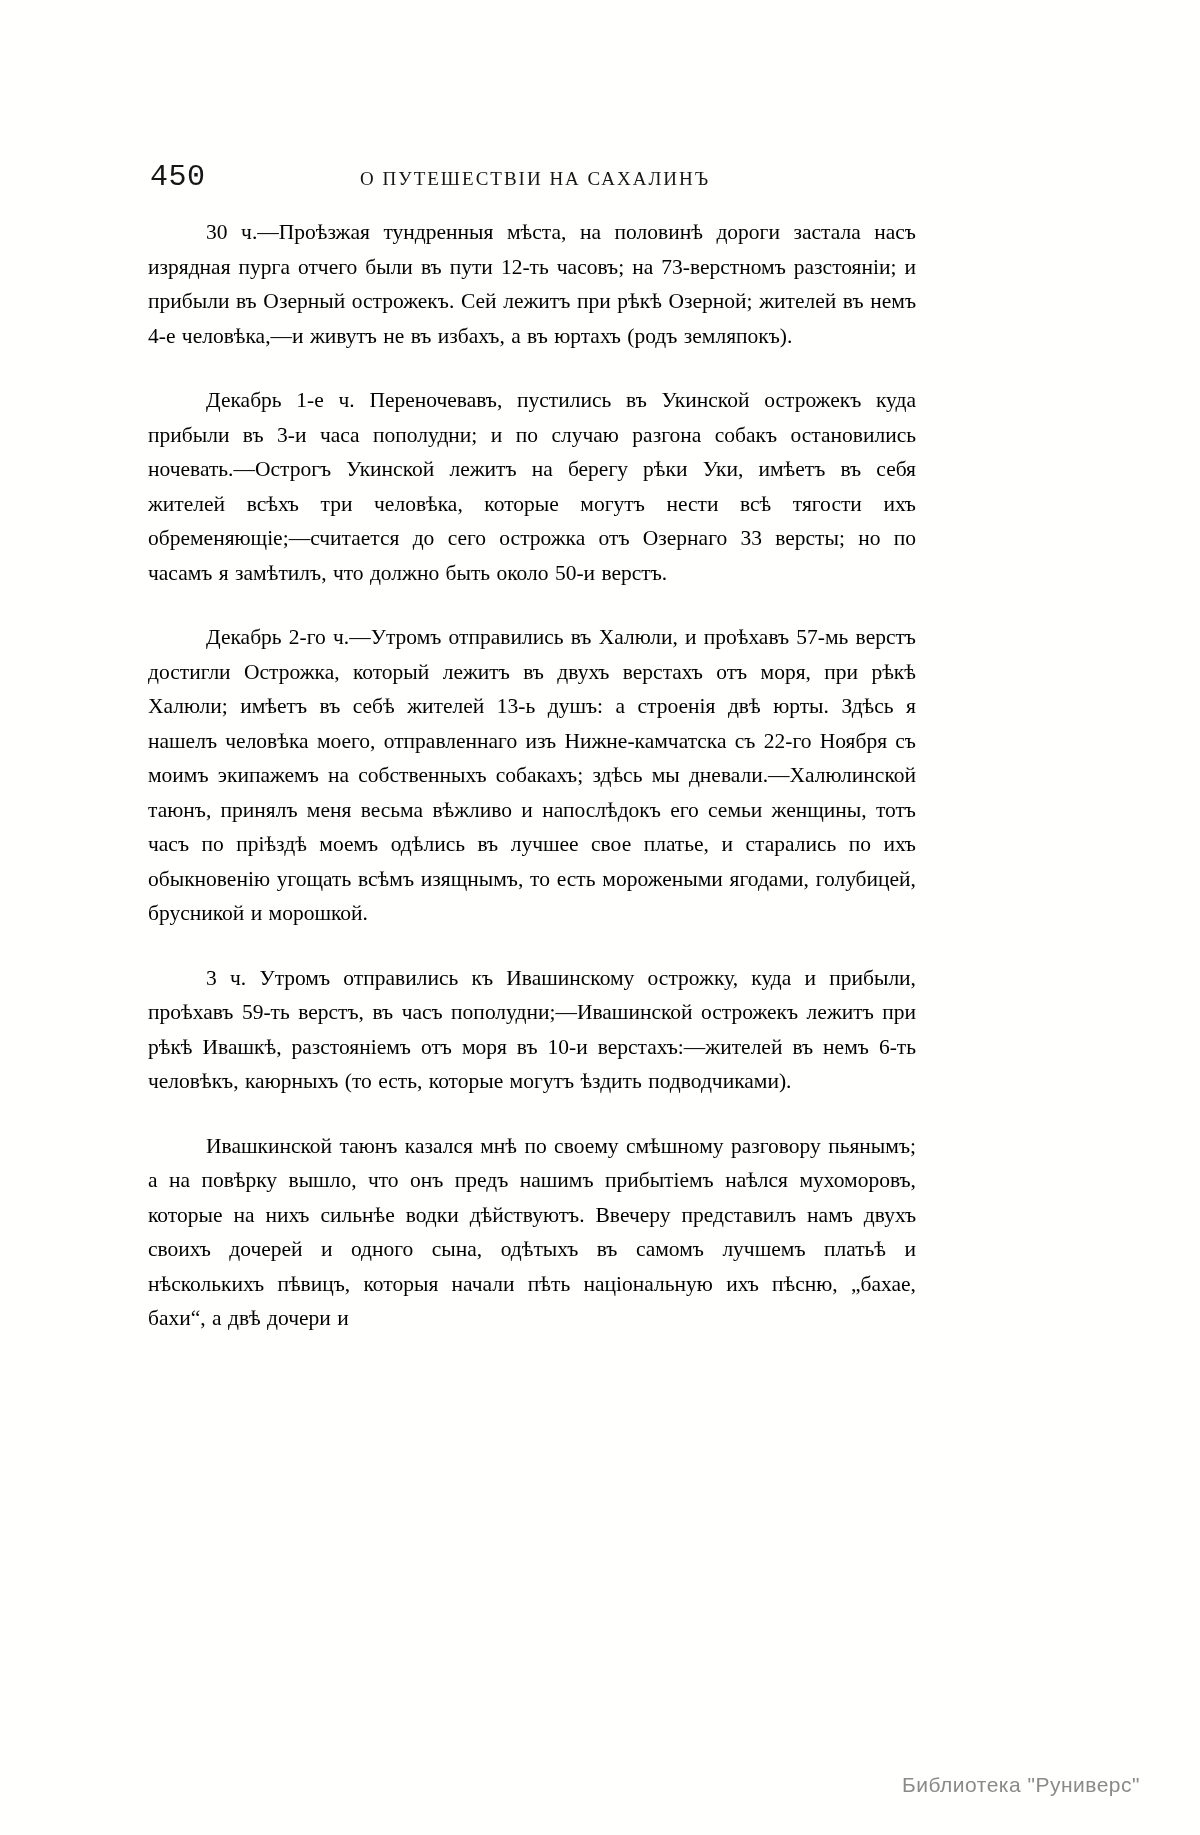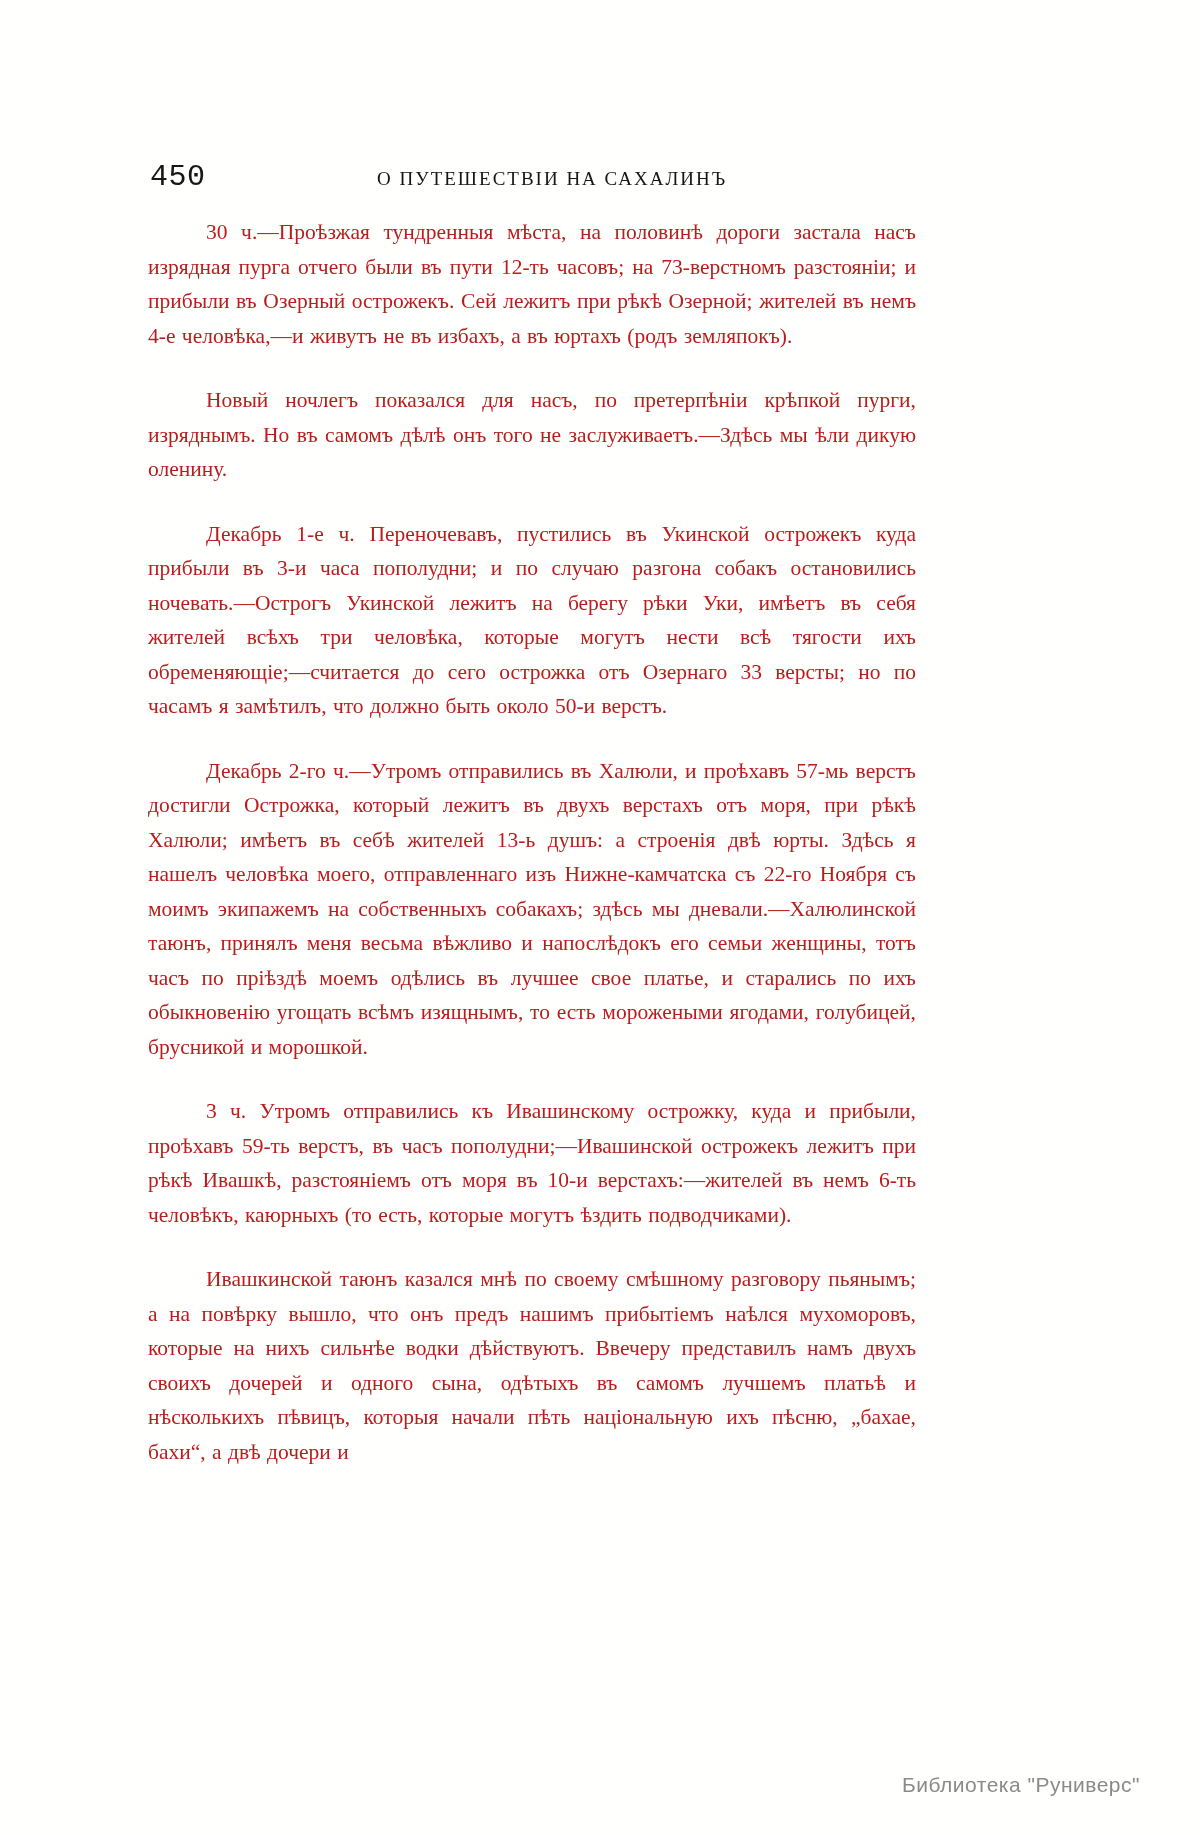--- a/index.html
+++ b/index.html
@@ -33,41 +33,41 @@
     position: absolute;
     left: 0;
     top: 0;
     font-size: 30px;
     letter-spacing: 0.5px;
     color: #161616;
     font-family: Liberation Mono, monospace;
   }
   .running-head {
     position: absolute;
-    left: 227px;
+    left: 210px;
     top: 8px;
     font-size: 19px;
     letter-spacing: 2.0px;
     color: #161616;
     text-transform: uppercase;
     font-variant: small-caps;
   }
   .body-col {
     position: absolute;
     left: 148px;
     top: 215px;
     width: 768px;
   }
   p.para {
     margin: 0 0 30px 0;
     font-size: 21.5px;
     line-height: 34.5px;
     text-align: justify;
     text-indent: 58px;
-    color: #b91c1c;
+    color: #000000;
     word-spacing: 1px;
     -webkit-hyphens: none;
     hyphens: none;
   }
   p.para:last-child {
     margin-bottom: 0;
   }
   .watermark {
     position: absolute;
     right: 60px;
@@ -83,21 +83,20 @@
 
 <div class="page">
 
   <div class="header-row">
     <div class="page-number">450</div>
     <div class="running-head">о путешествіи на сахалинъ</div>
   </div>
 
   <div class="body-col">
     <p class="para">30 ч.—Проѣзжая тундренныя мѣста, на половинѣ дороги застала насъ изрядная пурга отчего были въ пути 12-ть часовъ; на 73-верстномъ разстояніи; и прибыли въ Озерный острожекъ. Сей лежитъ при рѣкѣ Озерной; жителей въ немъ 4-е человѣка,—и живутъ не въ избахъ, а въ юртахъ (родъ земляпокъ).</p>
-    <p class="para">Новый ночлегъ показался для насъ, по претерпѣніи крѣпкой пурги, изряднымъ. Но въ самомъ дѣлѣ онъ того не заслуживаетъ.—Здѣсь мы ѣли дикую оленину.</p>
     <p class="para">Декабрь 1-е ч. Переночевавъ, пустились въ Укинской острожекъ куда прибыли въ 3-и часа пополудни; и по случаю разгона собакъ остановились ночевать.—Острогъ Укинской лежитъ на берегу рѣки Уки, имѣетъ въ себя жителей всѣхъ три человѣка, которые могутъ нести всѣ тягости ихъ обременяющіе;—считается до сего острожка отъ Озернаго 33 версты; но по часамъ я замѣтилъ, что должно быть около 50-и верстъ.</p>
     <p class="para">Декабрь 2-го ч.—Утромъ отправились въ Халюли, и проѣхавъ 57-мь верстъ достигли Острожка, который лежитъ въ двухъ верстахъ отъ моря, при рѣкѣ Халюли; имѣетъ въ себѣ жителей 13-ь душъ: а строенія двѣ юрты. Здѣсь я нашелъ человѣка моего, отправленнаго изъ Нижне-камчатска съ 22-го Ноября съ моимъ экипажемъ на собственныхъ собакахъ; здѣсь мы дневали.—Халюлинской таюнъ, принялъ меня весьма вѣжливо и напослѣдокъ его семьи женщины, тотъ часъ по пріѣздѣ моемъ одѣлись въ лучшее свое платье, и старались по ихъ обыкновенію угощать всѣмъ изящнымъ, то есть морожеными ягодами, голубицей, брусникой и морошкой.</p>
     <p class="para">3 ч. Утромъ отправились къ Ивашинскому острожку, куда и прибыли, проѣхавъ 59-ть верстъ, въ часъ пополудни;—Ивашинской острожекъ лежитъ при рѣкѣ Ивашкѣ, разстояніемъ отъ моря въ 10-и верстахъ:—жителей въ немъ 6-ть человѣкъ, каюрныхъ (то есть, которые могутъ ѣздить подводчиками).</p>
     <p class="para">Ивашкинской таюнъ казался мнѣ по своему смѣшному разговору пьянымъ; а на повѣрку вышло, что онъ предъ нашимъ прибытіемъ наѣлся мухоморовъ, которые на нихъ сильнѣе водки дѣйствуютъ. Ввечеру представилъ намъ двухъ своихъ дочерей и одного сына, одѣтыхъ въ самомъ лучшемъ платьѣ и нѣсколькихъ пѣвицъ, которыя начали пѣть національную ихъ пѣсню, „бахае, бахи“, а двѣ дочери и</p>
   </div>
 
   <div class="watermark">Библиотека "Руниверс"</div>
 
 </div>
 

